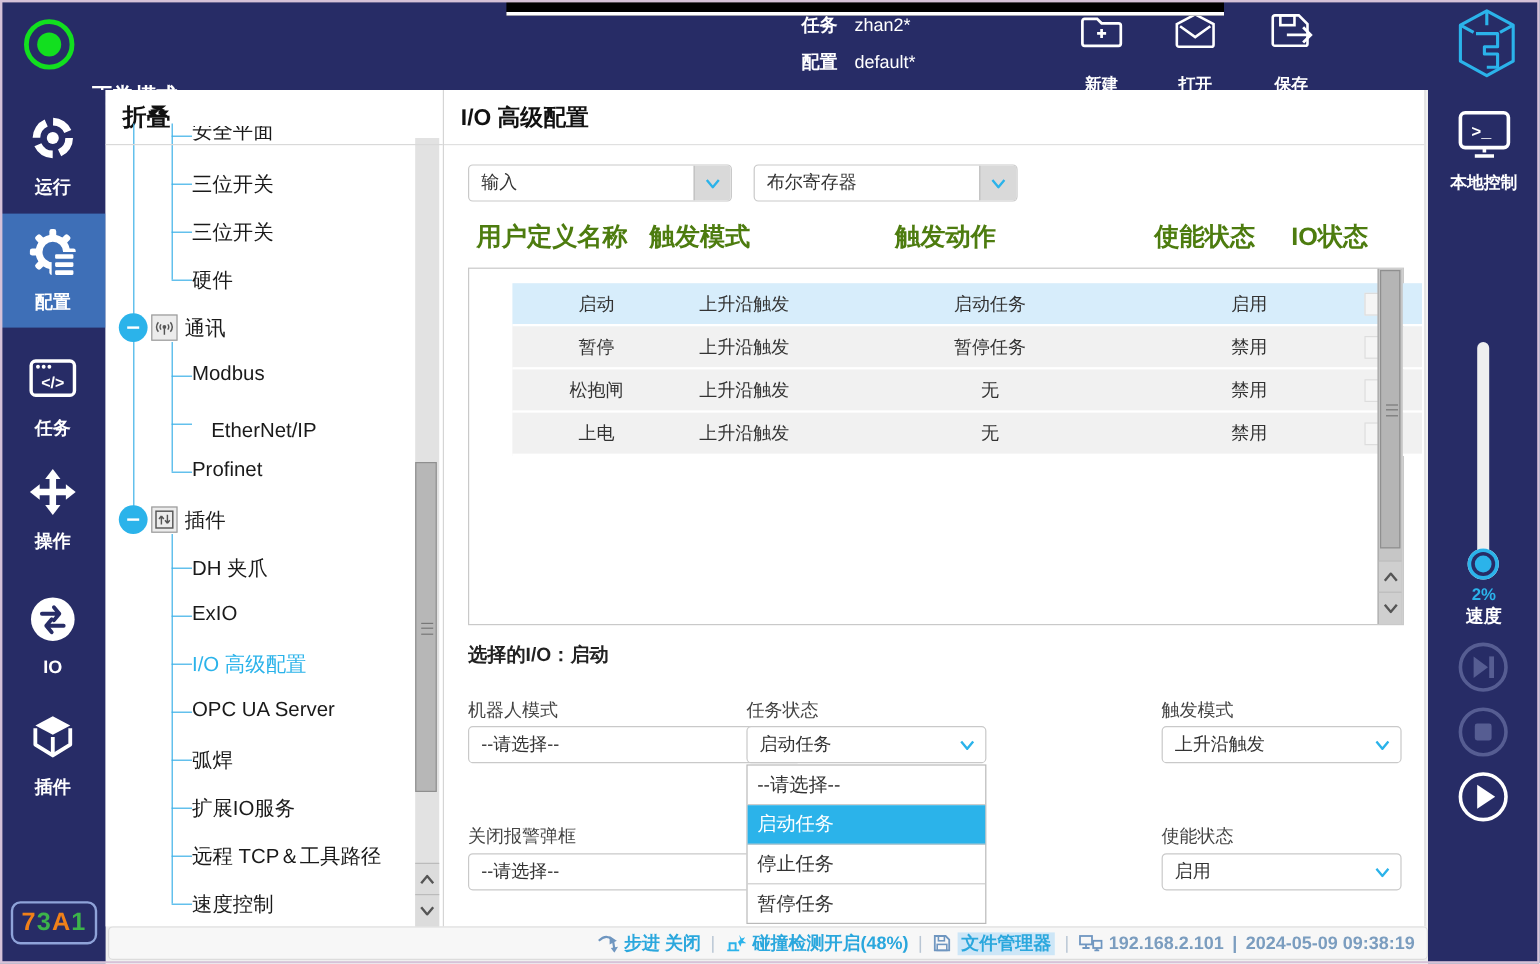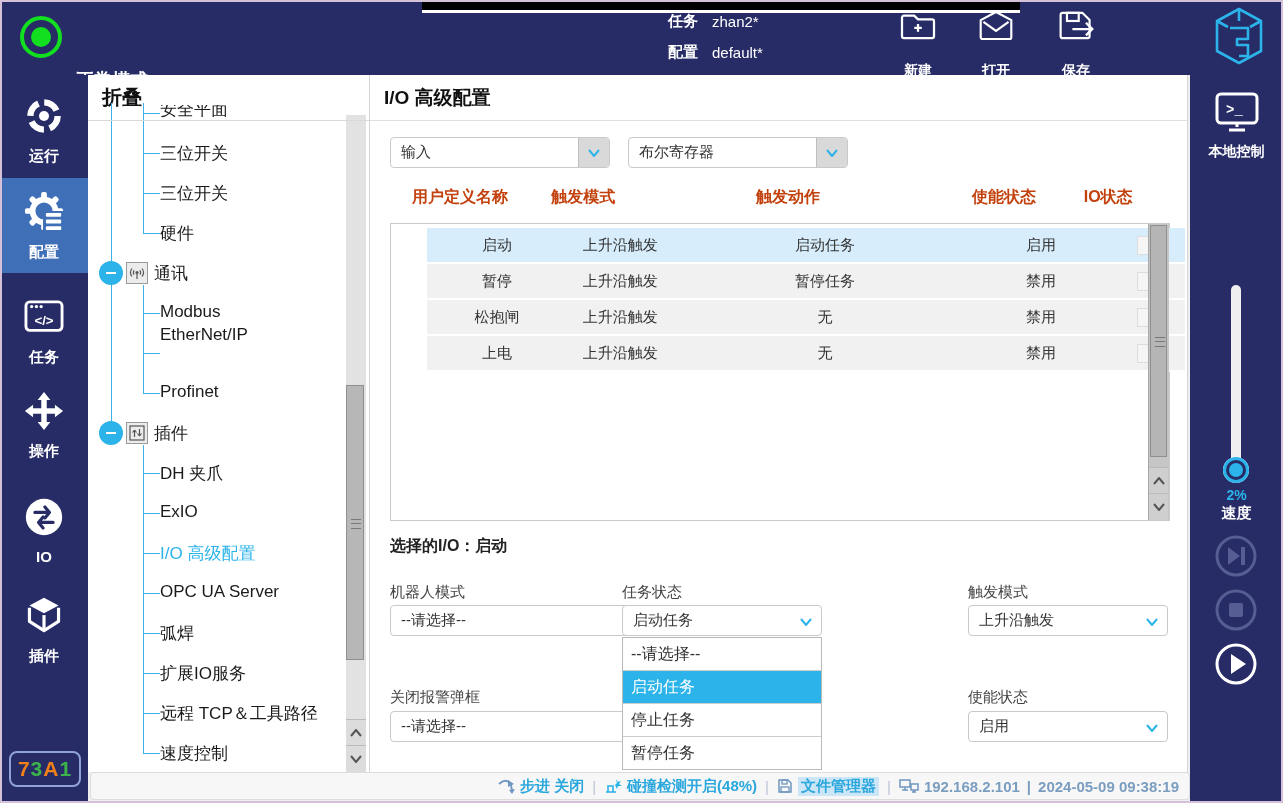--- a/index.html
+++ b/index.html
@@ -59,24 +59,24 @@
   
   .mainp{position:absolute;left:370px;top:75px;width:818px;height:697px;background:#fff;border-right:1px solid #d5d5d5;box-sizing:border-box;}
   .mtitle{position:absolute;left:14px;top:10px;margin:0;font-size:19px;font-weight:700;color:#111;}
   .mdivider{position:absolute;left:0;top:45px;width:100%;height:1px;background:#e0e0e0;}
   .sel{position:absolute;height:31px;border:1px solid #c9c9c9;border-radius:4px;background:#fff;box-sizing:border-box;display:flex;align-items:center;padding-left:10px;font-size:15px;color:#333;cursor:pointer;overflow:hidden;}
   .sel .selv{flex:0 0 auto;}
   .sel .chev{margin-left:auto;margin-right:9px;flex:0 0 auto;}
   .sel.filter{top:62px;width:220px;padding-right:0;}
   .sel.filter .chevbox{margin-left:auto;width:30px;height:100%;background:#d9d9d9;border-left:1px solid #bfbfbf;display:flex;align-items:center;justify-content:center;}
   .grid5{display:grid;grid-template-columns:18.5% 14% 40% 17% 10.5%;align-items:center;}
-  .thead{position:absolute;left:20px;top:105px;width:758px;height:34px;font-size:16px;font-weight:700;color:#c2410c;}
+  .thead{position:absolute;left:20px;top:105px;width:758px;height:34px;font-size:21px;font-weight:700;color:#4d7c0f;}
   .thead span{text-align:center;}
   .tablebox{position:absolute;left:20px;top:148px;width:780px;height:298px;border:1px solid #c9c9c9;box-sizing:border-box;background:#fff;}
-  .trows{position:absolute;left:0;top:4px;width:758px;padding-left:36px;}
+  .trows{position:absolute;left:0;top:12px;width:758px;padding-left:36px;}
   .trow{width:758px;height:34px;background:#f1f1f1;border-bottom:2px solid #fff;font-size:15px;color:#333;cursor:pointer;}
   .trow.selrow{background:#d7edfb;}
   .trow div{text-align:center;}
   .io-check{width:15px;height:17px;background:#f5f5f5;border:1px solid #ddd;margin:0 auto;}
   .tscroll{position:absolute;right:0;top:0;bottom:0;width:20px;background:#c6c6c6;border-left:1px solid #a8a8a8;}
   .tthumb2{position:absolute;left:1px;top:1px;width:17px;height:232px;background:#b5b5b5;border:1px solid #8f8f8f;box-sizing:border-box;cursor:pointer;}
   .tscroll .sarrow{background:#cfcfcf;width:19px;}
   .selio{position:absolute;left:20px;top:461px;font-size:16px;font-weight:700;color:#222;}
   .flabel{position:absolute;font-size:15px;color:#444;}
   .optlist{position:absolute;background:#fff;border:1px solid #b9b9b9;z-index:10;box-sizing:border-box;}
@@ -268,21 +268,21 @@
           <g fill="none" stroke="#555" stroke-width="1.2">
             <path d="M3 3.5 a6.5 6.5 0 0 0 0 8 M13 3.5 a6.5 6.5 0 0 1 0 8 M5.2 5.3 a3.6 3.6 0 0 0 0 4.4 M10.8 5.3 a3.6 3.6 0 0 1 0 4.4 M8 9 v5"></path>
           </g>
           <circle cx="8" cy="7.5" r="1.6" fill="#555"></circle>
         </svg>
       </div>
       <div class="tlabel parent" style="top: 159px;">通讯</div>
       <div class="hconn" style="top: 210px;"></div>
       <div class="tlabel child" style="top: 199px;">Modbus</div>
       <div class="hconn" style="top: 250px;"></div>
-      <div class="tlabel child" style="top: 222px;">EtherNet/IP</div>
+      <div class="tlabel child" style="top: 246px; margin-left: 16px;">EtherNet/IP</div>
       <div class="hconn" style="top: 290px;"></div>
       <div class="tlabel child" style="top: 279px;">Profinet</div>
       <div class="tnode" style="top: 318px;"></div>
       <div class="ticon" style="top: 319px;">
         <svg width="16" height="16" viewBox="0 0 16 16">
           <rect x="1" y="1" width="14" height="14" fill="none" stroke="#555" stroke-width="1.2"></rect>
           <g stroke="#555" stroke-width="1.2" fill="none">
             <path d="M5.5 12 V5 M5.5 5 l-2 2.5 M5.5 5 l2 2.5"></path>
             <path d="M10.5 4 V11 M10.5 11 l-2 -2.5 M10.5 11 l2 -2.5"></path>
           </g>

